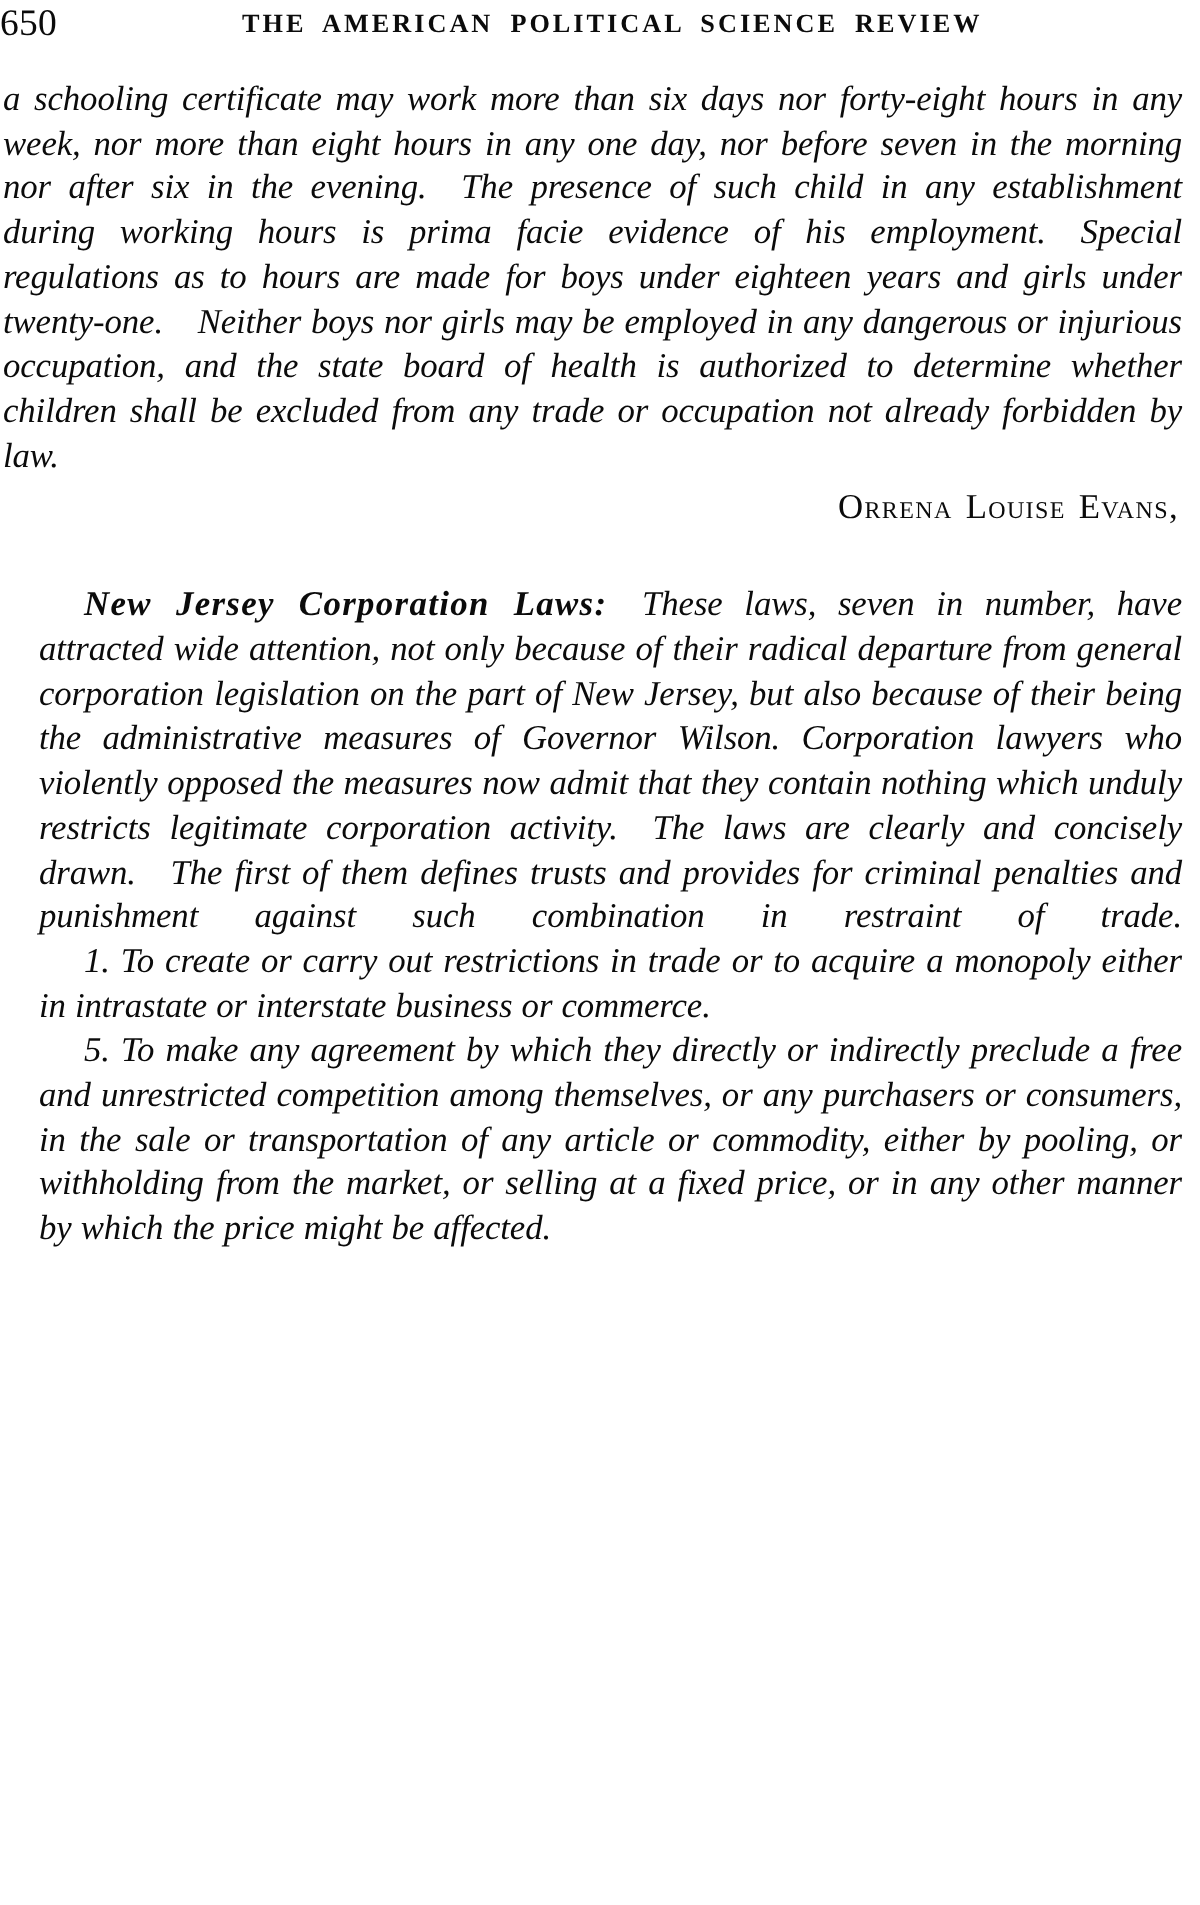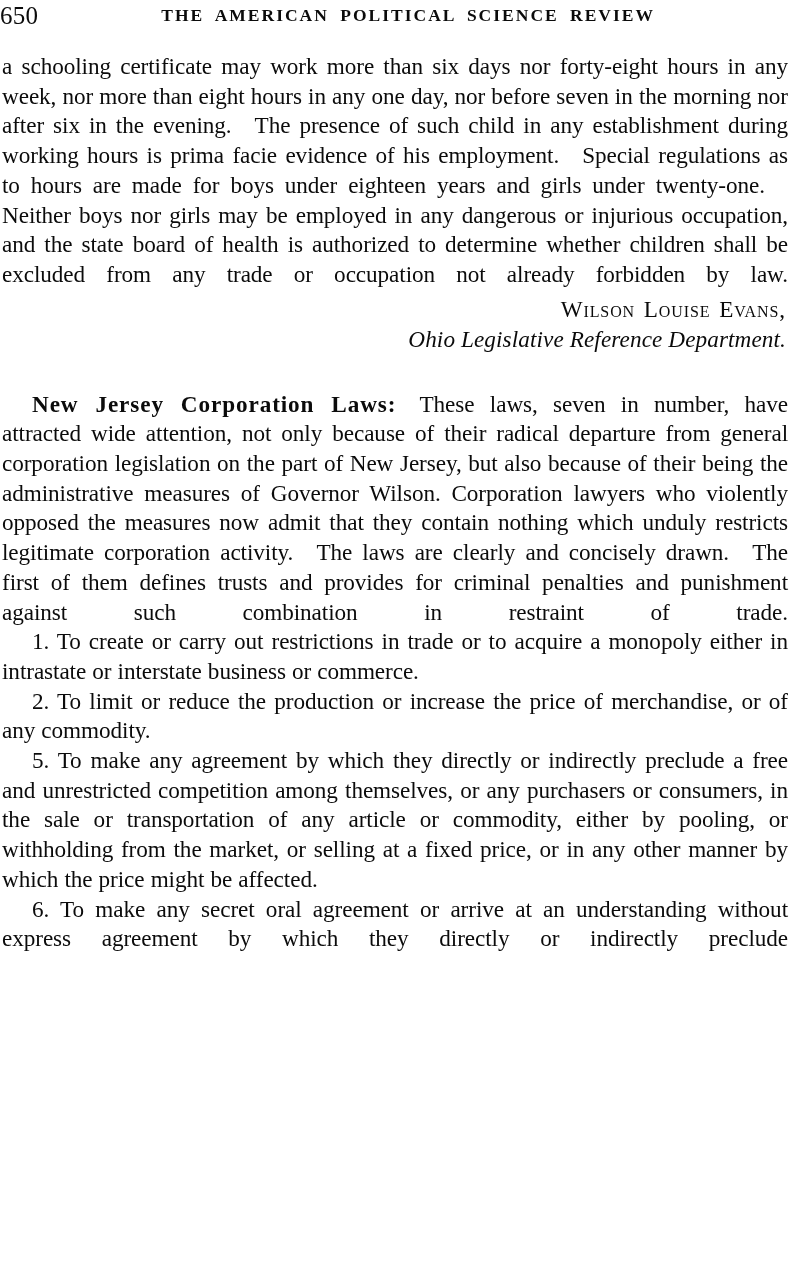--- a/index.html
+++ b/index.html
@@ -63,23 +63,24 @@
   p.tx {
     margin: 0;
     font-size: 23.2px;
     line-height: 29.7px;
     text-align: justify;
     text-align-last: left;
     letter-spacing: -0.08px;
     word-spacing: 0.4px;
     text-indent: 0;
     hyphens: none;
+    font-style: italic;
   }
 
-  p.indent { text-indent: 30px; }
+  p.indent { text-indent: 30px; margin-left: 24px; }
 
   p.last-full { text-align-last: justify; }
 
   .gap-section { height: 36px; }
 
   .runin {
     font-weight: 700;
     letter-spacing: 0.9px;
     word-spacing: 1px;
   }
@@ -115,33 +116,30 @@
   <div class="running-head">
     <div class="folio">650</div>
     <div class="head-title">THE AMERICAN POLITICAL SCIENCE REVIEW</div>
   </div>
 
   <div class="body-col">
 
     <p class="tx last-full">a schooling certificate may work more than six days nor forty-eight hours in any week, nor more than eight hours in any one day, nor before seven in the morning nor after six in the evening. The presence of such child in any establishment during working hours is prima facie evidence of his employment. Special regulations as to hours are made for boys under eighteen years and girls under twenty-one. Neither boys nor girls may be employed in any dangerous or injurious occupation, and the state board of health is authorized to determine whether children shall be excluded from any trade or occupation not already forbidden by law.</p>
 
     <div class="sig-block">
-      <div class="sig-name">Wilson Louise Evans,</div>
-      <div class="sig-affil">Ohio Legislative Reference Department.</div>
+      <div class="sig-name">Orrena Louise Evans,</div>
     </div>
 
     <div class="gap-section"></div>
 
     <p class="tx indent last-full"><span class="runin">New Jersey Corporation Laws:</span> <span>These laws, seven in number, have attracted wide attention, not only because of their radical departure from general corporation legislation on the part of New Jersey, but also because of their being the administrative measures of Governor Wilson. Corporation lawyers who violently opposed the measures now admit that they contain nothing which unduly restricts legitimate corporation activity. The laws are clearly and concisely drawn. The first of them defines trusts and provides for criminal penalties and punishment against such combination in restraint of trade.</span></p>
 
 
     <p class="tx indent">1. To create or carry out restrictions in trade or to acquire a monopoly either in intrastate or interstate business or commerce.</p>
 
-    <p class="tx indent">2. To limit or reduce the production or increase the price of merchandise, or of any commodity.</p>
 
 
 
     <p class="tx indent">5. To make any agreement by which they directly or indirectly preclude a free and unrestricted competition among themselves, or any purchasers or consumers, in the sale or transportation of any article or commodity, either by pooling, or withholding from the market, or selling at a fixed price, or in any other manner by which the price might be affected.</p>
 
-    <p class="tx indent last-full">6. To make any secret oral agreement or arrive at an understanding without express agreement by which they directly or indirectly preclude</p>
 
   </div>
 </div>
 
 </body></html>

